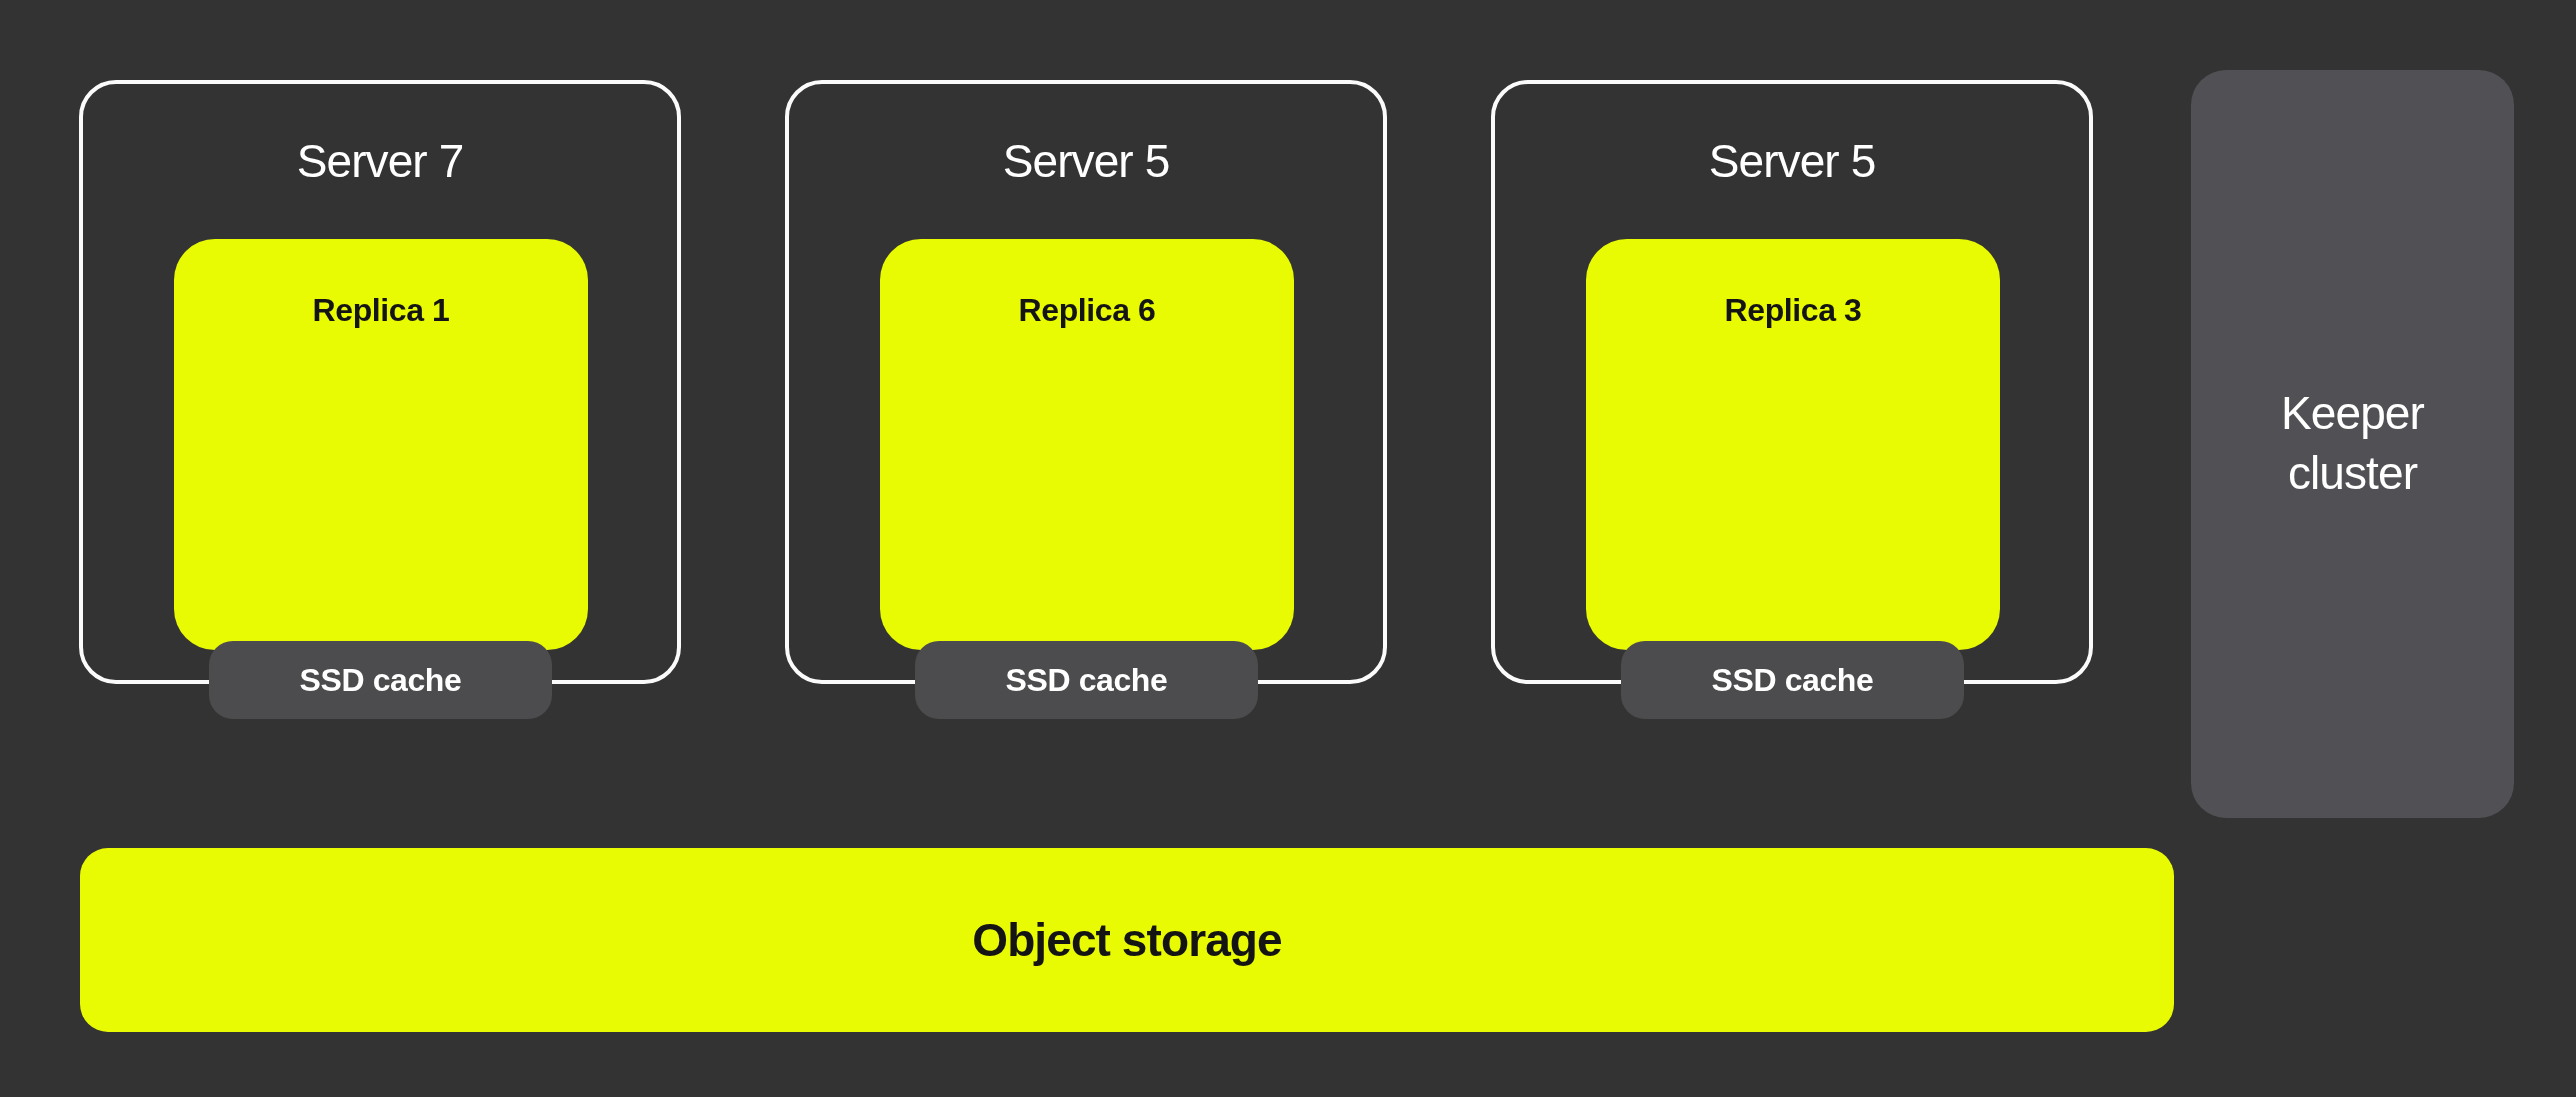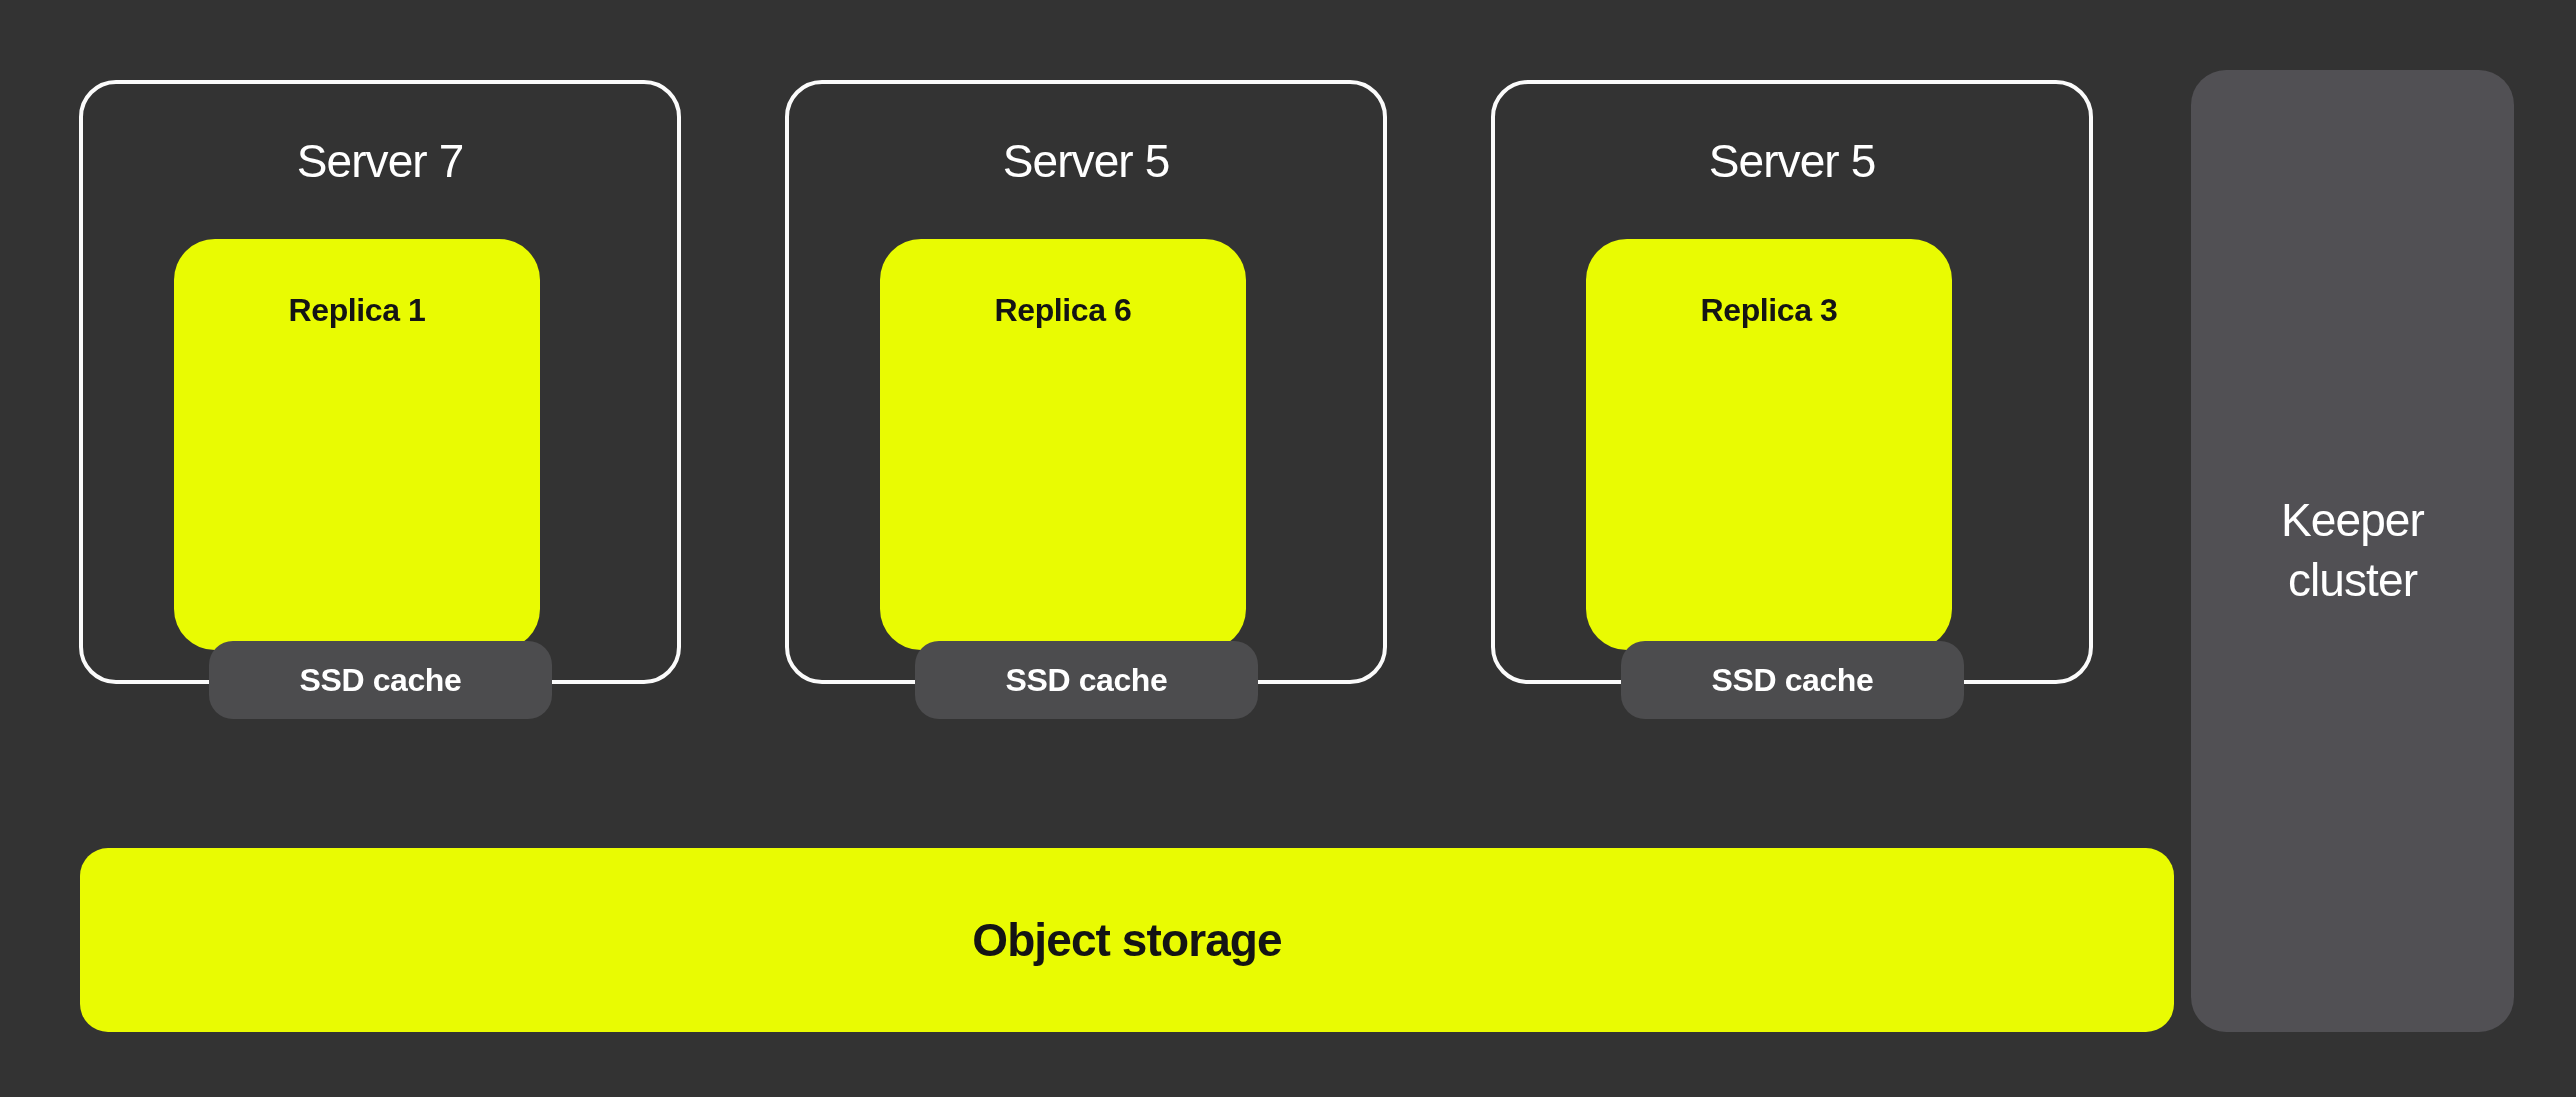--- a/index.html
+++ b/index.html
@@ -42,21 +42,21 @@
     font-weight: 500;
     letter-spacing: -0.9px;
     line-height: 1;
     color: var(--text-light, #FFFFFF);
   }
 
   .replica-box {
     position: absolute;
     left: 91px;
     top: 155px;
-    width: 366px;
+    width: 414px;
     height: 411px;
     border-radius: 41px;
     background: var(--accent-yellow, #E9FB02);
   }
   .replica-label {
     position: absolute;
     top: 55px;
     left: 0;
     right: 0;
     text-align: center;
@@ -86,21 +86,21 @@
     line-height: 1;
     color: var(--text-light, #FFFFFF);
   }
 
   
   .keeper-box {
     position: absolute;
     left: 2191px;
     top: 70px;
     width: 323px;
-    height: 962px;
+    height: 748px;
     border-radius: 35px;
     background: var(--keeper-gray, #515054);
     display: flex;
     align-items: center;
     justify-content: center;
   }
   .keeper-label {
     text-align: center;
     font-size: 46px;
     font-weight: 500;

